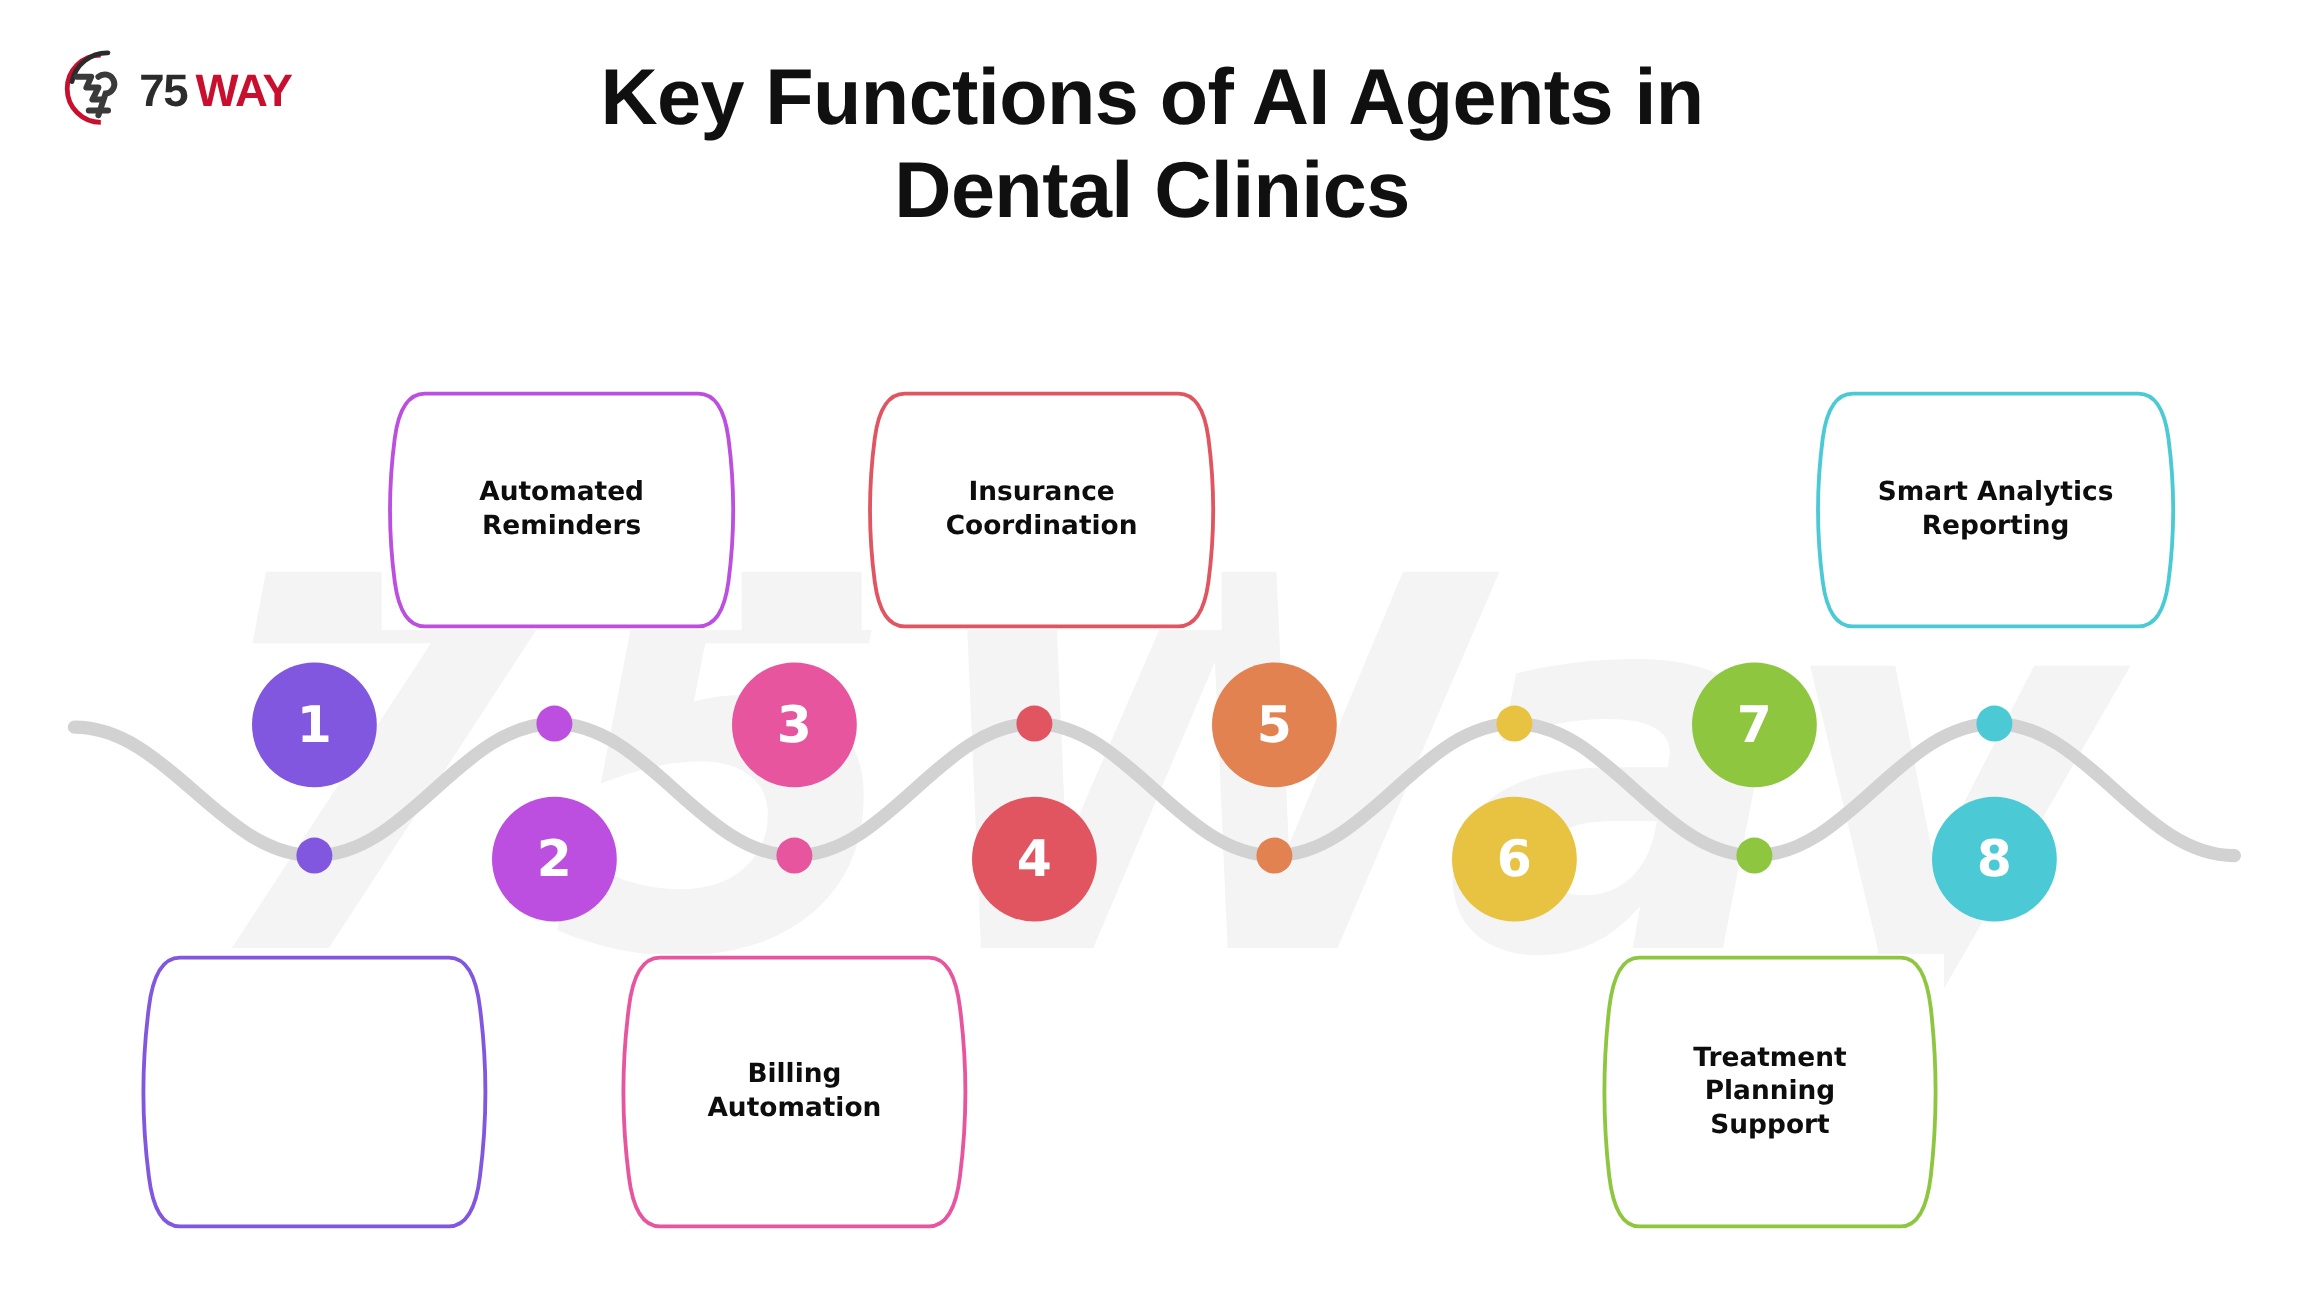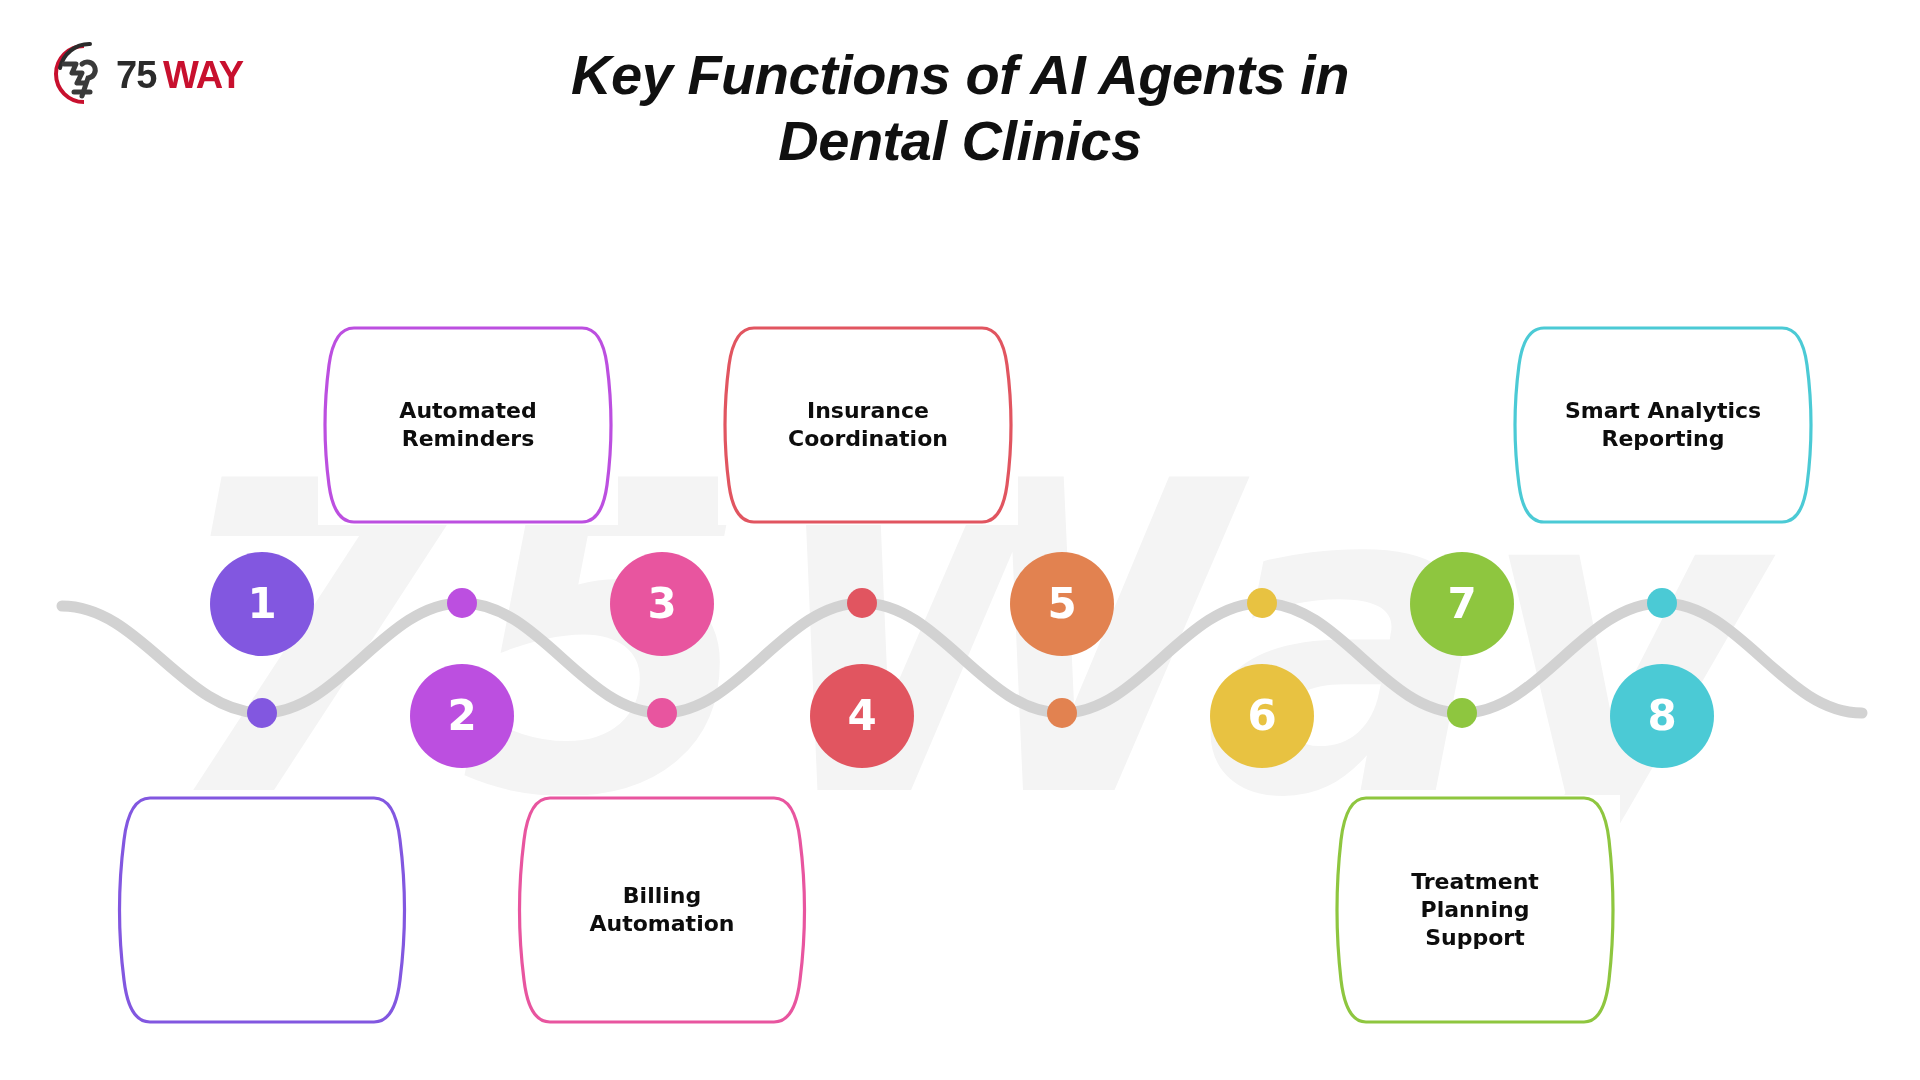--- a/index.html
+++ b/index.html
@@ -43,26 +43,25 @@
 
   
   #title {
     position: absolute;
     left: 460px; top: 42px;
     width: 1000px;
     text-align: center;
     z-index: 5;
     font-family: "Liberation Sans Narrow", "Liberation Sans", sans-serif;
     font-weight: 700;
-    font-size: 56px;
+    font-size: 66px;
     line-height: 1.18;
     letter-spacing: -0.5px;
     color: #101010;
     white-space: pre-line;
-    font-style: italic;
   }
 
   
   #wave {
     position: absolute;
     left: 0; top: 520px;
     width: 1920px; height: 230px;
     z-index: 1;
   }
 

